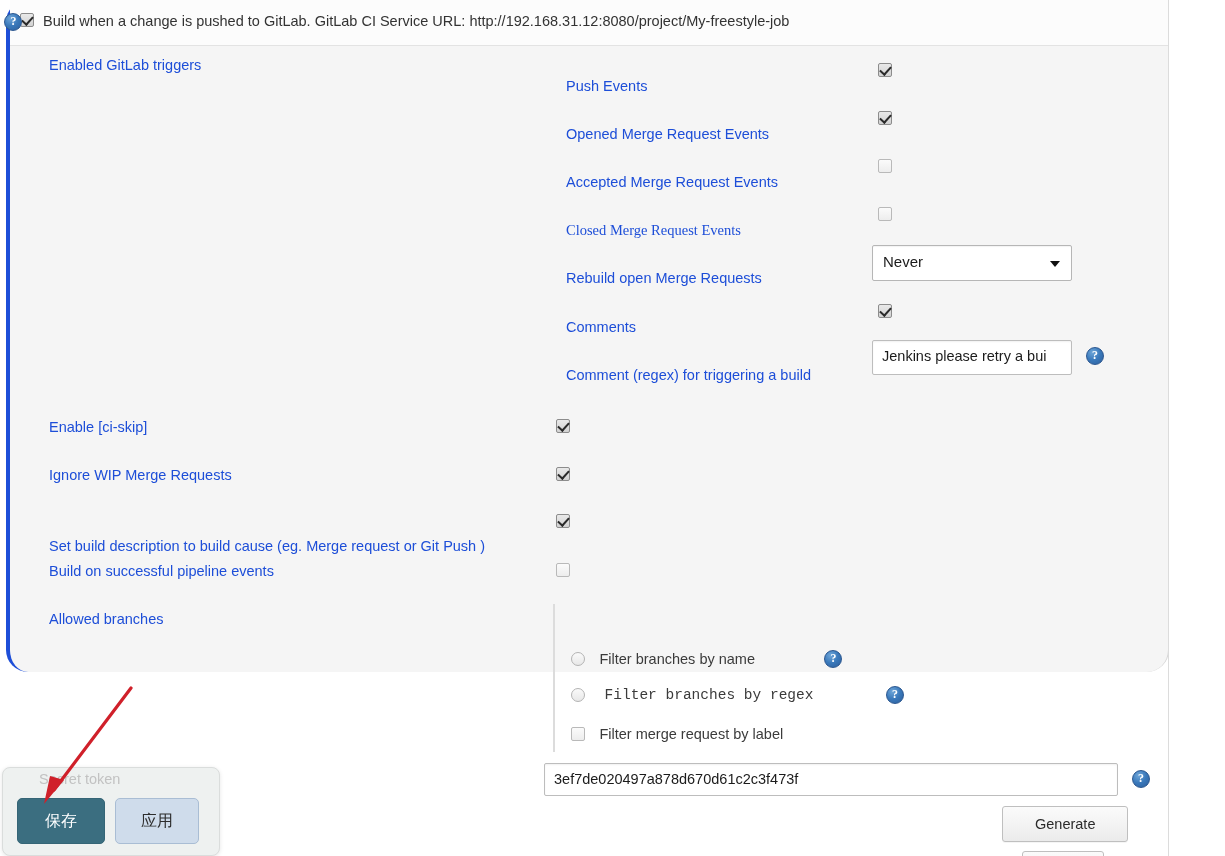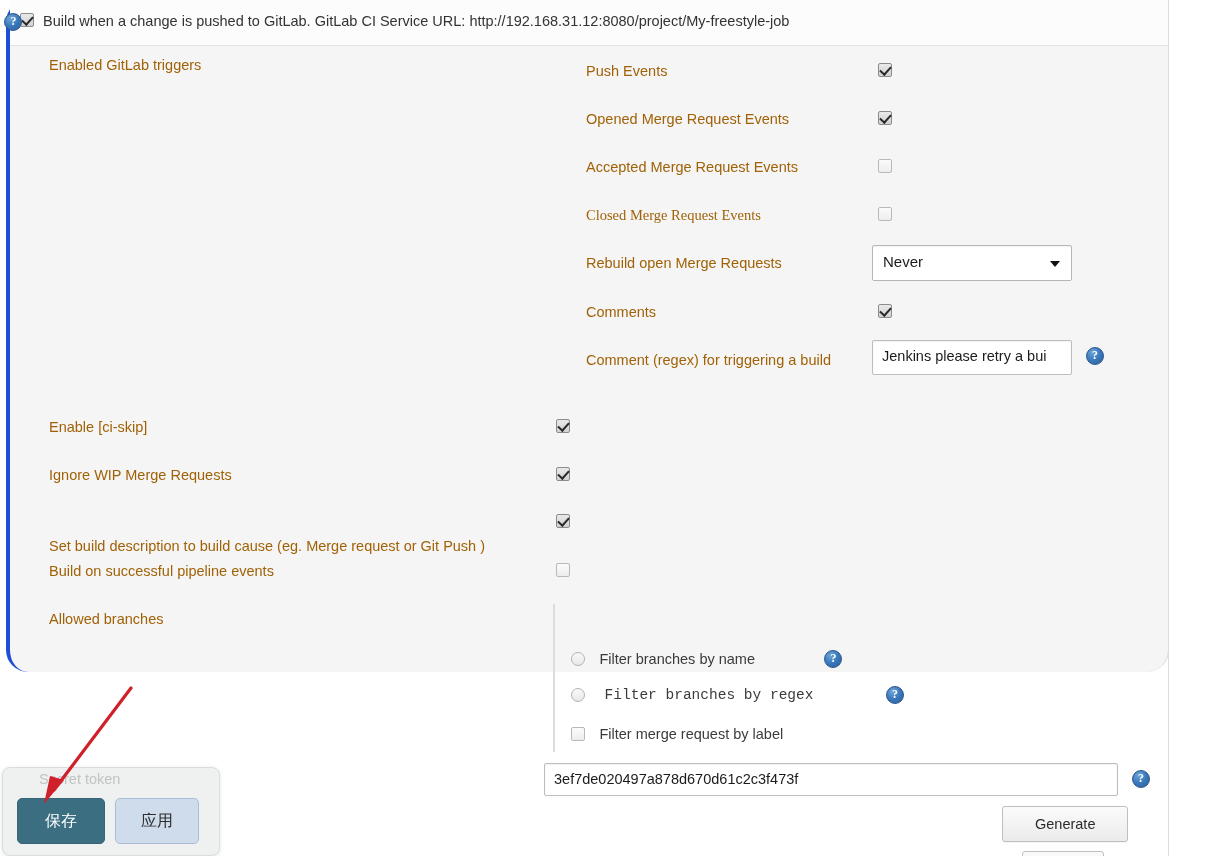--- a/index.html
+++ b/index.html
@@ -93,29 +93,29 @@
     font-weight: bold;
     color: #ffffff;
     line-height: 17px;
     font-family: "Liberation Serif", serif;
   }
 
   
   .lbl {
     position: absolute;
     font-size: 14.5px;
-    color: #a16207;
+    color: #1d4ed8;
     white-space: nowrap;
   }
 
   
   .left-lbl { left: 39px; }
 
   
-  .right-lbl { left: 576px; }
+  .right-lbl { left: 556px; margin-top: 15px; }
 
   .cb-at { position: absolute; }
 
   
   .select {
     position: absolute;
     width: 200px; height: 36px;
     background: #ffffff;
     border: 1px solid #b6b6b6;
     border-radius: 2px;

